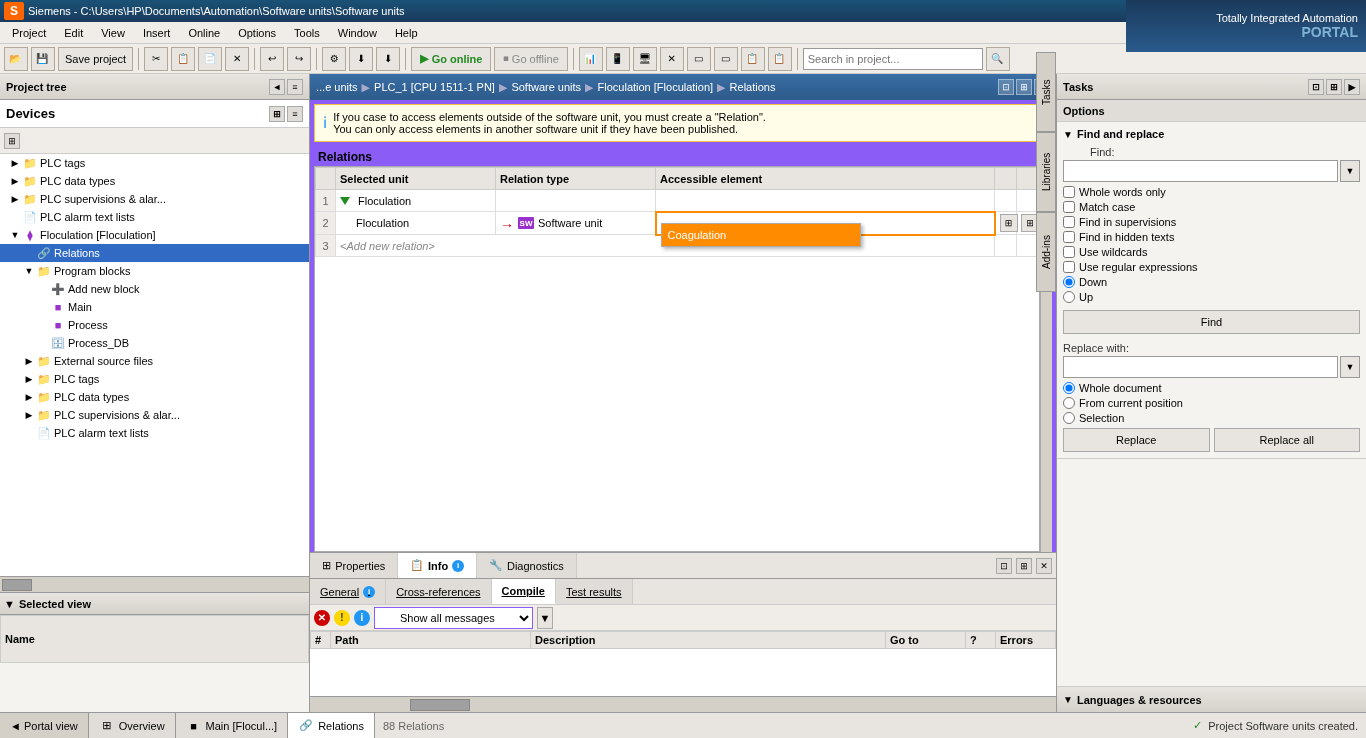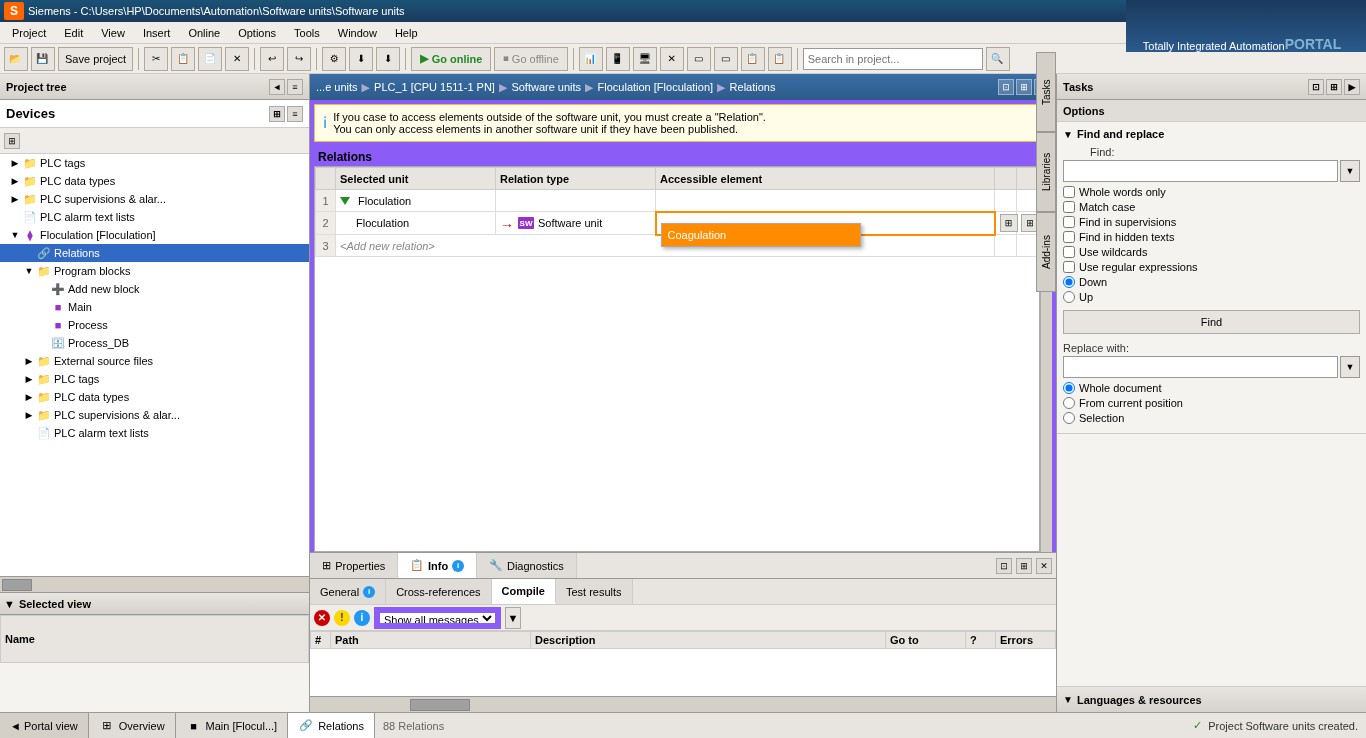--- a/index.html
+++ b/index.html
@@ -62,21 +62,21 @@
 
     
     #portal-header {
       position: absolute;
       top: 0;
       right: 0;
       width: 240px;
       height: 52px;
       background: linear-gradient(to bottom, #1a3a5c, #2a5a8c);
       display: flex;
-      flex-direction: row;
+      flex-direction: column;
       align-items: flex-end;
       justify-content: center;
       padding-right: 8px;
       color: white;
     }
     #portal-header .portal-title { font-size: 11px; font-weight: normal; }
     #portal-header .portal-subtitle { font-size: 14px; font-weight: bold; color: #7fb3d3; }
 
     
     #main-layout {
@@ -305,20 +305,21 @@
       font-weight: bold;
     }
     .bottom-tab-icons { display: flex; gap: 4px; margin-left: auto; align-items: center; }
 
     #compile-tabs {
       height: 26px;
       background: #e8e5e0;
       border-bottom: 1px solid #ccc;
       display: flex;
       align-items: stretch;
+      text-decoration: underline;
     }
     .compile-tab {
       padding: 4px 10px;
       cursor: pointer;
       border-right: 1px solid #ccc;
       display: flex;
       align-items: center;
       gap: 4px;
       font-size: 11px;
       background: #e0ddd8;
@@ -900,21 +901,21 @@
           </div>
           <div class="compile-tab">
             <span>Test results</span>
           </div>
         </div>
 
         <div id="compile-toolbar">
           <div class="compile-icon icon-red">✕</div>
           <div class="compile-icon icon-yellow">!</div>
           <div class="compile-icon icon-blue">i</div>
-          <select style="height:22px;font-size:11px;border:6px solid #8b5cf6;background:white;padding:0 0;">
+          <select style="height:22px;font-size:11px;border:1px solid #8b5cf6;background:white;padding:0 21px;">
             <option>Show all messages</option>
           </select>
           <div style="width:16px;height:22px;background:#e8e5e0;border:1px solid #aaa;display:flex;align-items:center;justify-content:center;cursor:pointer;">▼</div>
         </div>
 
         <div id="compile-content">
           <table id="compile-table">
             <thead>
               <tr>
                 <th style="width:20px;">#</th>
@@ -1010,20 +1011,24 @@
       </div>
       <div class="radio-row">
         <input type="radio" name="replace_scope" style="">
         <label>From current position</label>
       </div>
       <div class="radio-row">
         <input type="radio" name="replace_scope" style="">
         <label>Selection</label>
       </div>
 
+      <div class="replace-btn-row">
+        <button class="replace-btn">Replace</button>
+        <button class="replace-btn">Replace all</button>
+      </div>
     </div>
 
     <div id="lang-resources">
       <span class="expand-arrow">▼</span>
       <span>Languages &amp; resources</span>
     </div>
   </div>
 </div>
 
 <div id="side-tabs">

